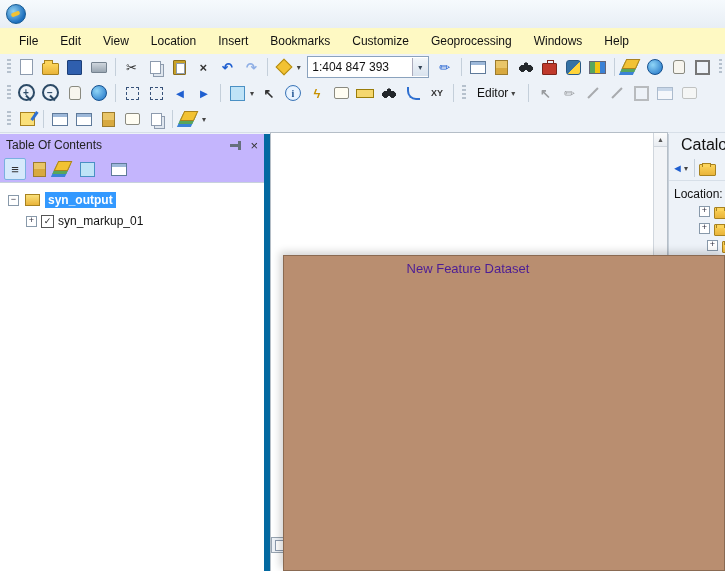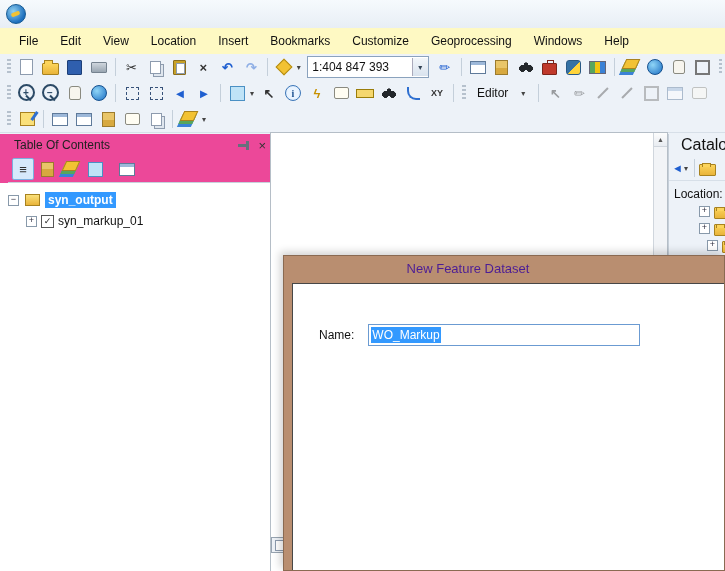--- a/index.html
+++ b/index.html
@@ -72,24 +72,24 @@
   .mag-h::after{content:"";position:absolute;right:1px;bottom:0;width:7px;height:2px;background:#2c4a66;transform:rotate(45deg);}
   .circ{width:14px;height:14px;border-radius:50%;background:radial-gradient(#eaf4ff 55%,#bcd8f4);
         border:1px solid #3c76b8;color:#1a4f8f;font:bold 10px "Liberation Serif",serif;
         display:flex;align-items:center;justify-content:center;}
   
   .combo{display:flex;align-items:center;height:20px;background:#fff;border:1px solid #8aa2bd;
          width:132px;margin:0 3px;padding-left:4px;}
   .combo .val{flex:1;font-size:12px;}
   .combo .btn{width:15px;height:18px;background:linear-gradient(#f2f6fa,#d9e3ee);border-left:1px solid #aab;
               display:flex;align-items:center;justify-content:center;font-size:8px;color:#345;}
-  .editor-dd{display:flex;align-items:center;gap:13px;padding:2px 5px;border:1px solid transparent;}
+  .editor-dd{display:flex;align-items:center;gap:3px;padding:2px 5px;border:1px solid transparent;}
   
   .workspace{position:absolute;left:0;top:132px;right:0;bottom:0;}
-  .toc-panel{position:absolute;left:0;top:2px;width:264px;bottom:0;background:#ec4899;border-right:6px solid #0369a1;padding-left:8px;}
+  .toc-panel{position:absolute;left:0;top:2px;width:264px;bottom:0;background:#c4b5fd;border-right:6px solid #0369a1;}
   .toc-header{height:22px;display:flex;align-items:center;padding:0 6px;}
   .toc-title{flex:1;font-size:12px;color:#222;}
   .pin{position:relative;width:14px;height:12px;margin-right:8px;}
   .pin::before{content:"";position:absolute;left:2px;top:5px;width:8px;height:3px;background:#66707c;}
   .pin::after{content:"";position:absolute;left:10px;top:2px;width:3px;height:9px;background:#66707c;}
   .toc-tools{height:26px;display:flex;align-items:center;gap:2px;padding-left:4px;border-bottom:1px solid #c8d2dc;}
   .tocbtn{width:20px;height:20px;display:flex;align-items:center;justify-content:center;border:1px solid transparent;border-radius:2px;position:relative;}
   .tocbtn.pressed{background:#d6e9fb;border-color:#7ab0e0;}
   .toc-tree{position:absolute;left:0;top:49px;right:0;bottom:0;background:#fff;}
   .trow{display:flex;align-items:center;gap:4px;height:18px;}
@@ -306,23 +306,15 @@
       <div class="cat-row" style="padding-left:42px">
         <span class="ic16 i-folder"></span>
       </div>
     </div>
   </div>
 
   <div class="dialog">
     <div class="dialog-title">
       <span>New Feature Dataset</span>
     </div>
-    <div class="dialog-body">
-      <div class="name-row">
-        <span>Name:</span>
-        <div class="textbox">
-          <span class="seltext">WO_Markup</span>
-        </div>
-      </div>
-    </div>
   </div>
 
 </div>
 
 </body></html>

